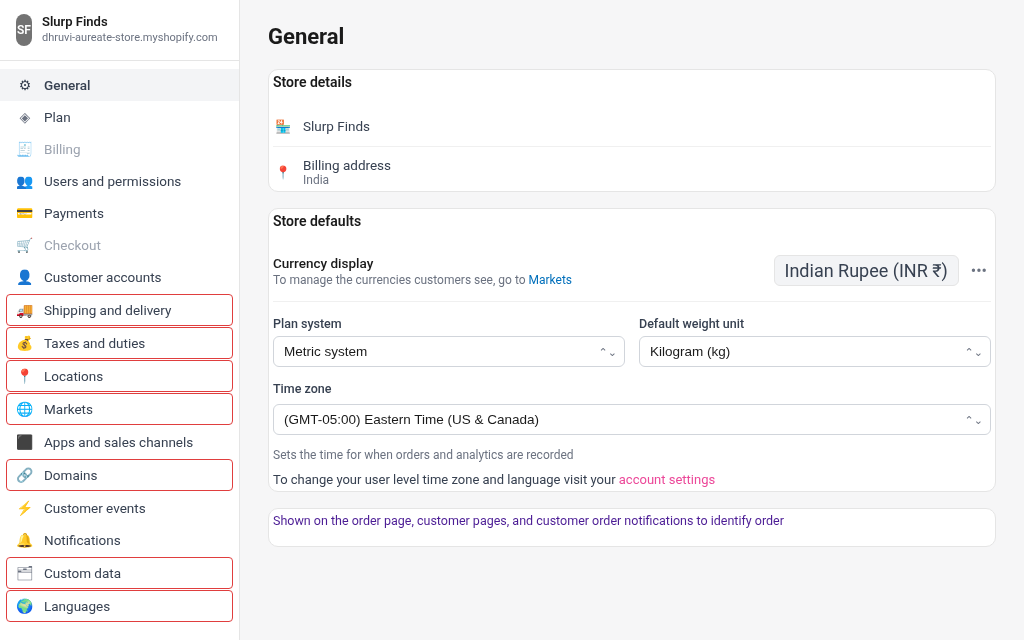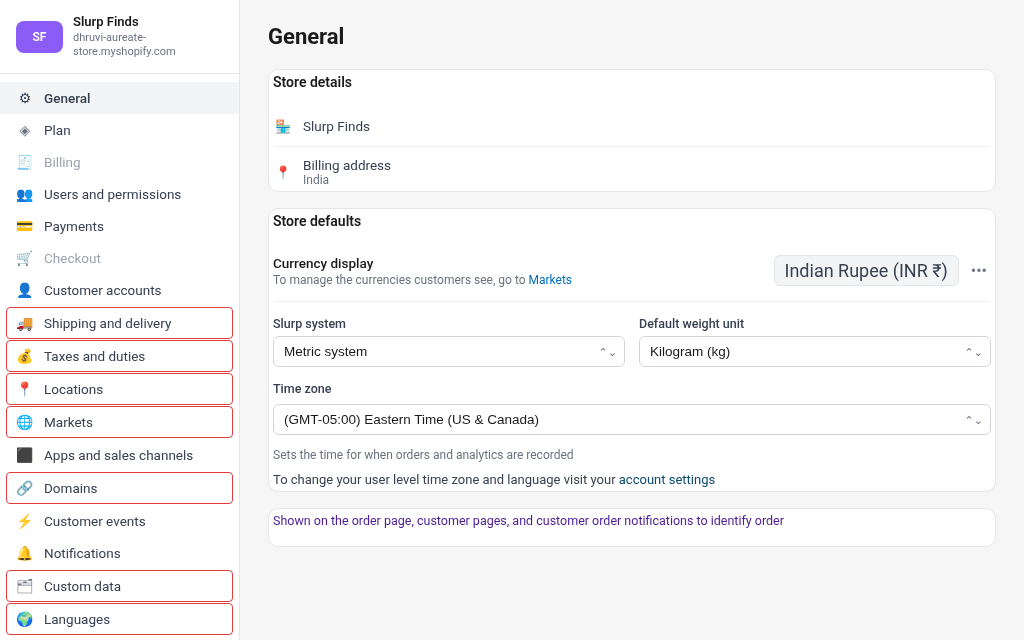--- a/index.html
+++ b/index.html
@@ -27,23 +27,23 @@
 
     .sidebar-header {
       display: flex;
       align-items: center;
       padding: 14px 16px;
       border-bottom: 1px solid #e5e5e5;
       gap: 10px;
     }
 
     .sidebar-avatar {
-      width: 47px;
+      width: 16px;
       height: 32px;
-      background: #8b5cf6;
+      background: #737373;
       border-radius: 8px;
       display: flex;
       align-items: center;
       justify-content: center;
       color: #fff;
       font-size: 12px;
       font-weight: 600;
       flex-shrink: 0;
     }
 
@@ -284,21 +284,21 @@
       margin-top: 5px;
     }
 
     .account-link-text {
       font-size: 13px;
       color: #374151;
       margin-top: 10px;
     }
 
     .account-link-text a {
-      color: #0c4a6e;
+      color: #ec4899;
       text-decoration: none;
     }
 
     
     .order-sub {
       font-size: 12.5px;
       color: #4c1d95;
       margin-bottom: 14px;
     }
 
@@ -430,21 +430,21 @@
         </div>
       </div>
       <div class="currency-badge">
         <div class="badge-pill">Indian Rupee (INR ₹)</div>
         <div class="dots-btn">•••</div>
       </div>
     </div>
 
     <div class="two-col">
       <div class="field-group">
-        <label class="field-label">Slurp system</label>
+        <label class="field-label">Plan system</label>
         <div class="select-wrapper">
           <select>
             <option>Metric system</option>
             <option>Imperial system</option>
           </select>
           <span class="select-arrow">⌃⌄</span>
         </div>
       </div>
       <div class="field-group">
         <label class="field-label">Default weight unit</label>

